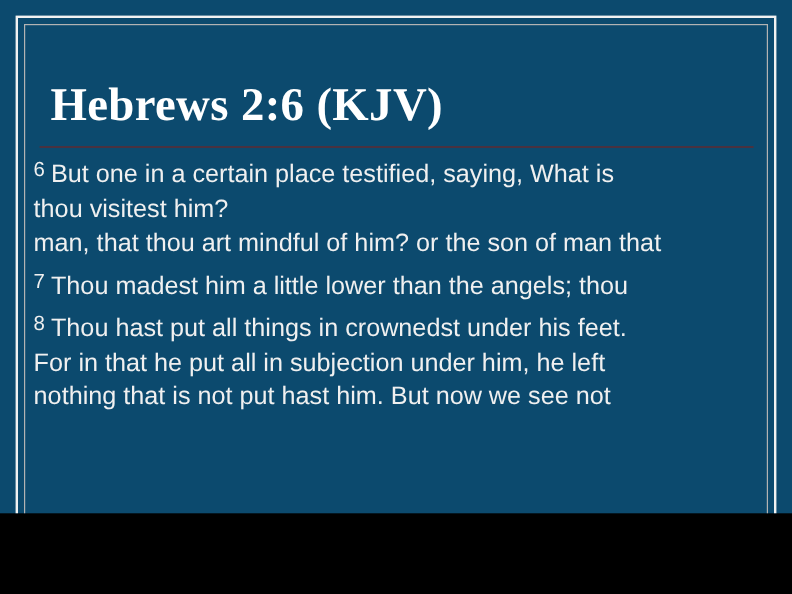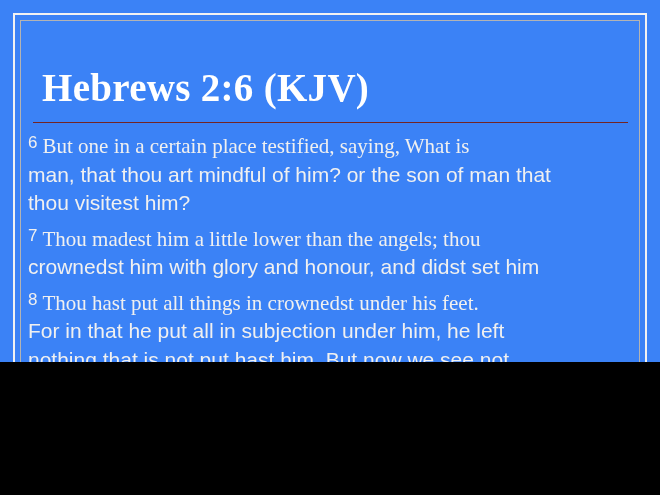--- a/index.html
+++ b/index.html
@@ -3,22 +3,22 @@
 <meta charset="utf-8">
 <style>
   html, body {
     margin: 0;
     padding: 0;
     background: #000000;
   }
   .slide {
     position: relative;
     width: 660px;
-    height: 362px;
-    background: #3b82f6;
+    height: 428px;
+    background: #0c4a6e;
     overflow: hidden;
     font-family: "Liberation Sans", sans-serif;
   }
   .outer-frame {
     position: absolute;
     left: 13px;
     top: 13px;
     width: 630px;
     height: 430px;
     border: 2px solid #f2f2f2;
@@ -70,47 +70,45 @@
     line-height: 1;
     position: relative;
     top: -5px;
     margin-right: 5px;
   }
   .vline {
     display: block;
   }
   .vline-first {
     display: inline;
-    font-family: Liberation Serif, serif;
   }
 </style>
 </head>
 <body>
 
 <div class="slide">
 
   <div class="outer-frame">
     <div class="inner-frame"></div>
   </div>
 
   <h1 class="title">Hebrews 2:6 (KJV)</h1>
 
   <div class="title-rule"></div>
 
   <div class="verse-block">
 
     <p>
       <span class="vnum">6</span><span class="vline-first">But one in a certain place testified, saying, What is</span>
+      <span class="vline">thou visitest him?</span>
       <span class="vline">man, that thou art mindful of him? or the son of man that</span>
-      <span class="vline">thou visitest him?</span>
     </p>
 
     <p>
       <span class="vnum">7</span><span class="vline-first">Thou madest him a little lower than the angels; thou</span>
-      <span class="vline">crownedst him with glory and honour, and didst set him</span>
     </p>
 
     <p>
       <span class="vnum">8</span><span class="vline-first">Thou hast put all things in crownedst under his feet.</span>
       <span class="vline">For in that he put all in subjection under him, he left</span>
       <span class="vline">nothing that is not put hast him. But now we see not</span>
     </p>
 
   </div>
 

